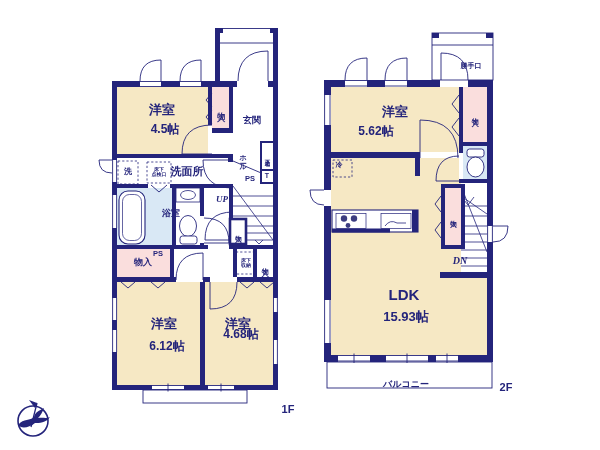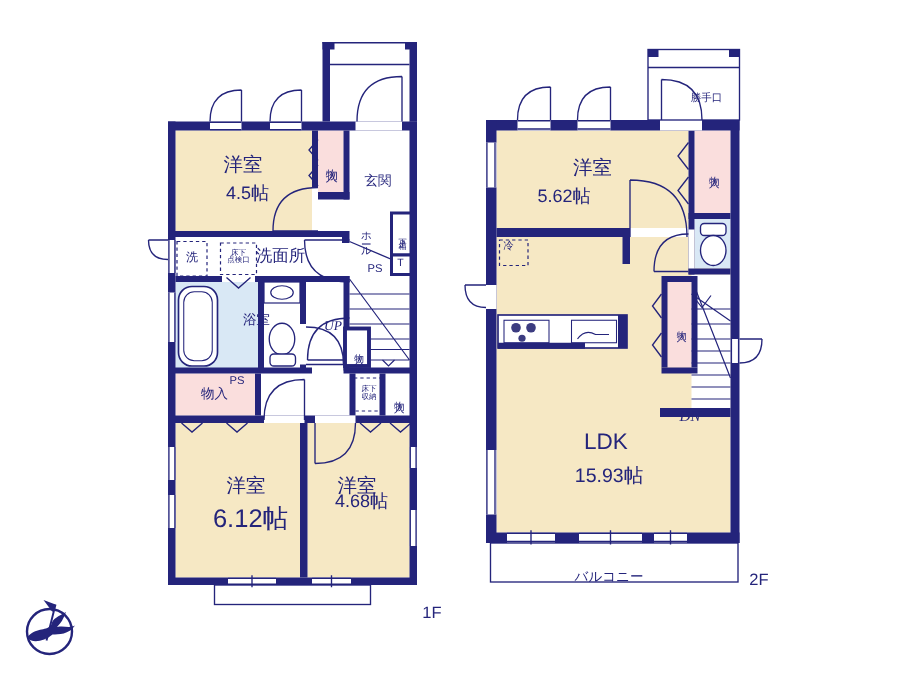--- a/index.html
+++ b/index.html
@@ -1,22 +1,22 @@
 <!DOCTYPE html>
 <html><head>
 <meta charset="utf-8">
 <style>
   html,body{margin:0;padding:0;background:#fff;}
   #canvas{position:relative;width:600px;height:450px;background:#ffffff;overflow:hidden;
           font-family:"Liberation Sans","DejaVu Sans",sans-serif;}
   #plan-svg{position:absolute;left:0;top:0;}
-  .lbl{position:absolute;transform:translate(-50%,-50%);color:#24247b;font-weight:normal;
+  .lbl{position:absolute;transform:translate(-50%,-50%);color:#24247b;font-weight:bold;
        white-space:nowrap;line-height:1.05;text-align:center;}
   .v{writing-mode:vertical-rl;text-orientation:upright;letter-spacing:1px;}
-  .it{font-style:italic;font-family:"Liberation Serif","DejaVu Serif",serif;margin-top:18px;}
+  .it{font-style:italic;font-family:"Liberation Serif","DejaVu Serif",serif;}
   .two{display:block;}
   .footer-text{position:absolute;left:57px;top:408px;font-size:17px;letter-spacing:2px;
        color:#c9c9c9;font-weight:bold;white-space:nowrap;}
 </style>
 </head>
 <body>
 
 <div id="canvas">
 
   <svg id="plan-svg" width="600" height="450" viewBox="0 0 600 450">
@@ -264,21 +264,21 @@
   <span class="lbl it" style="left:222px;top:200px;font-size:9px;">UP</span>
   <span class="lbl v" style="left:238px;top:231px;font-size:6.5px;">物入</span>
   <span class="lbl" style="left:158px;top:254px;font-size:7.5px;">PS</span>
   <span class="lbl" style="left:143px;top:263px;font-size:9px;">物入</span>
   <span class="lbl" style="left:246px;top:263px;font-size:5px;">
       <span class="two">床下</span>
       <span class="two">収納</span>
     </span>
   <span class="lbl v" style="left:265px;top:263px;font-size:7px;">物入</span>
   <span class="lbl" style="left:164px;top:324px;font-size:13px;">洋室</span>
-  <span class="lbl" style="left:167px;top:346px;font-size:17px;">6.12帖</span>
+  <span class="lbl" style="left:167px;top:346px;font-size:12px;">6.12帖</span>
   <span class="lbl" style="left:238px;top:324px;font-size:13px;">洋室</span>
   <span class="lbl" style="left:241px;top:334px;font-size:12px;">4.68帖</span>
   <span class="lbl" style="left:288px;top:388px;font-size:11px;margin-top:22px;">1F</span>
 
   <span class="lbl" style="left:395px;top:112px;font-size:13px;">洋室</span>
   <span class="lbl" style="left:376px;top:131px;font-size:12px;">5.62帖</span>
   <span class="lbl" style="left:471px;top:66px;font-size:7px;">勝手口</span>
   <span class="lbl v" style="left:475px;top:113px;font-size:7px;">物入</span>
   <span class="lbl" style="left:339px;top:165px;font-size:7px;">冷</span>
   <span class="lbl v" style="left:453px;top:216px;font-size:6.5px;">物入</span>

